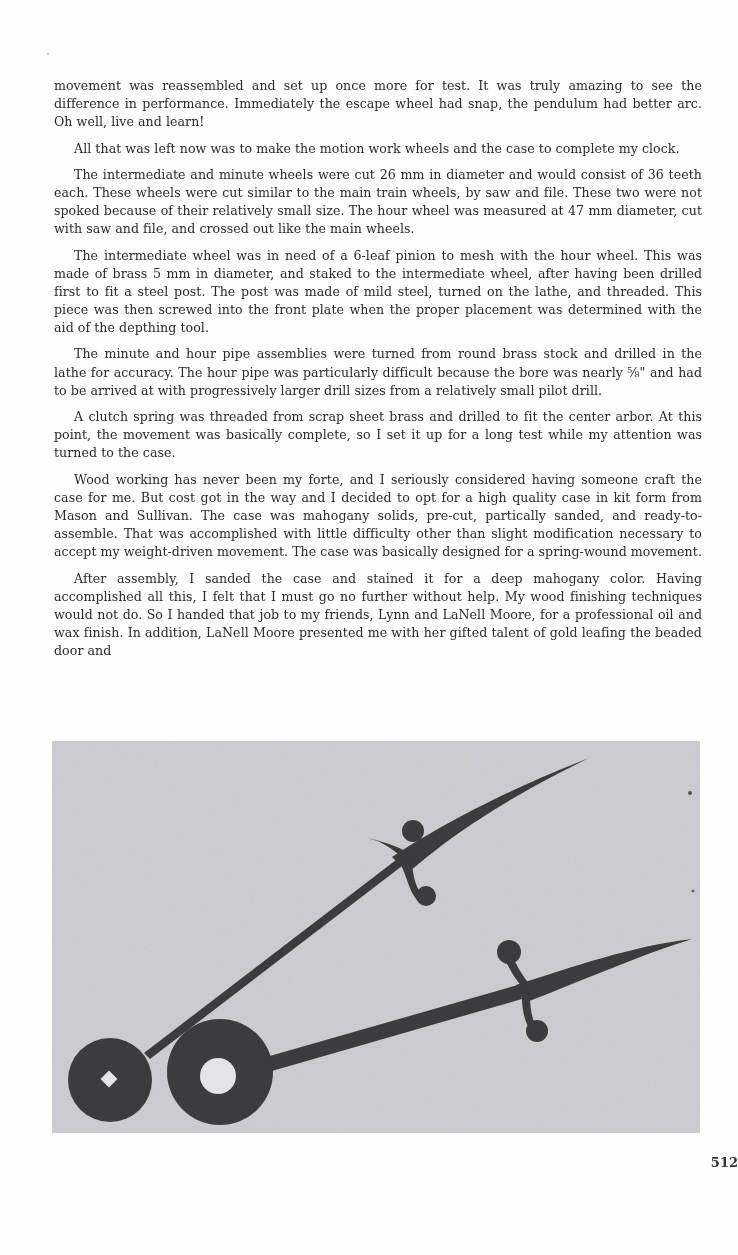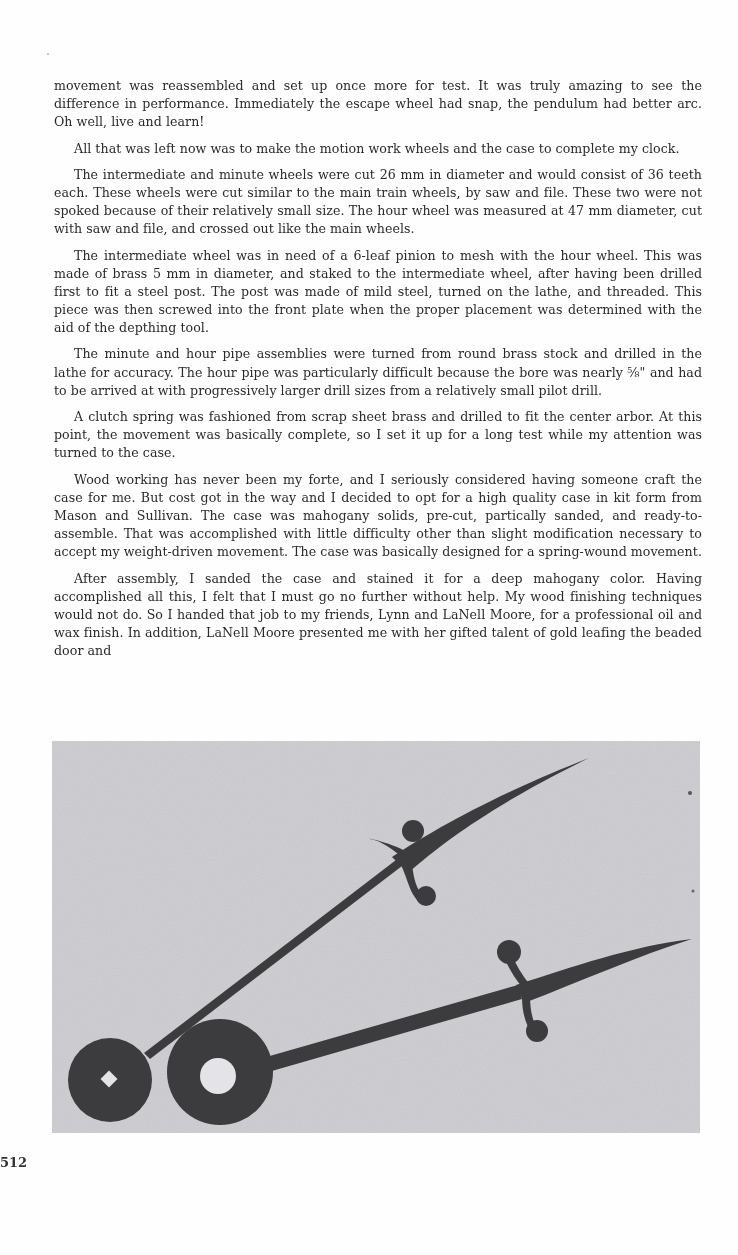--- a/index.html
+++ b/index.html
@@ -56,40 +56,40 @@
       overflow: hidden;
     }
     .figure svg {
       display: block;
     }
     .page-number {
       position: absolute;
       left: 0;
       width: 738px;
       top: 1155px;
-      text-align: left;
+      text-align: right;
       font-family: "DejaVu Serif", "Liberation Serif", serif;
       font-weight: bold;
       font-size: 13px;
       color: #333;
     }
   </style>
 </head>
 <body>
 
 <div class="page">
   <div class="stray-mark"></div>
 
   <div class="body-text">
     <p>movement was reassembled and set up once more for test. It was truly amazing to see the difference in performance. Immediately the escape wheel had snap, the pendulum had better arc. Oh well, live and learn!</p>
     <p class="indent">All that was left now was to make the motion work wheels and the case to complete my clock.</p>
     <p class="indent">The intermediate and minute wheels were cut 26 mm in diameter and would consist of 36 teeth each. These wheels were cut similar to the main train wheels, by saw and file. These two were not spoked because of their relatively small size. The hour wheel was measured at 47 mm diameter, cut with saw and file, and crossed out like the main wheels.</p>
     <p class="indent">The intermediate wheel was in need of a 6-leaf pinion to mesh with the hour wheel. This was made of brass 5 mm in diameter, and staked to the intermediate wheel, after having been drilled first to fit a steel post. The post was made of mild steel, turned on the lathe, and threaded. This piece was then screwed into the front plate when the proper placement was determined with the aid of the depthing tool.</p>
     <p class="indent">The minute and hour pipe assemblies were turned from round brass stock and drilled in the lathe for accuracy. The hour pipe was particularly difficult because the bore was nearly ⅝" and had to be arrived at with progressively larger drill sizes from a relatively small pilot drill.</p>
-    <p class="indent">A clutch spring was fashioned from scrap sheet brass and drilled to fit the center arbor. At this point, the movement was basically complete, so I set it up for a long test while my attention was turned to the case.</p>
+    <p class="indent">A clutch spring was threaded from scrap sheet brass and drilled to fit the center arbor. At this point, the movement was basically complete, so I set it up for a long test while my attention was turned to the case.</p>
     <p class="indent">Wood working has never been my forte, and I seriously considered having someone craft the case for me. But cost got in the way and I decided to opt for a high quality case in kit form from Mason and Sullivan. The case was mahogany solids, pre-cut, partically sanded, and ready-to-assemble. That was accomplished with little difficulty other than slight modification necessary to accept my weight-driven movement. The case was basically designed for a spring-wound movement.</p>
     <p class="indent">After assembly, I sanded the case and stained it for a deep mahogany color. Having accomplished all this, I felt that I must go no further without help. My wood finishing techniques would not do. So I handed that job to my friends, Lynn and LaNell Moore, for a professional oil and wax finish. In addition, LaNell Moore presented me with her gifted talent of gold leafing the beaded door and</p>
   </div>
 
   <div class="figure">
     <svg width="648" height="392" viewBox="0 0 648 392">
       <defs>
         <filter id="grain" x="0" y="0" width="100%" height="100%">
           <feTurbulence type="fractalNoise" baseFrequency="0.9" numOctaves="2" seed="3" result="n"></feTurbulence>
           <feColorMatrix type="saturate" values="0" in="n" result="g"></feColorMatrix>

